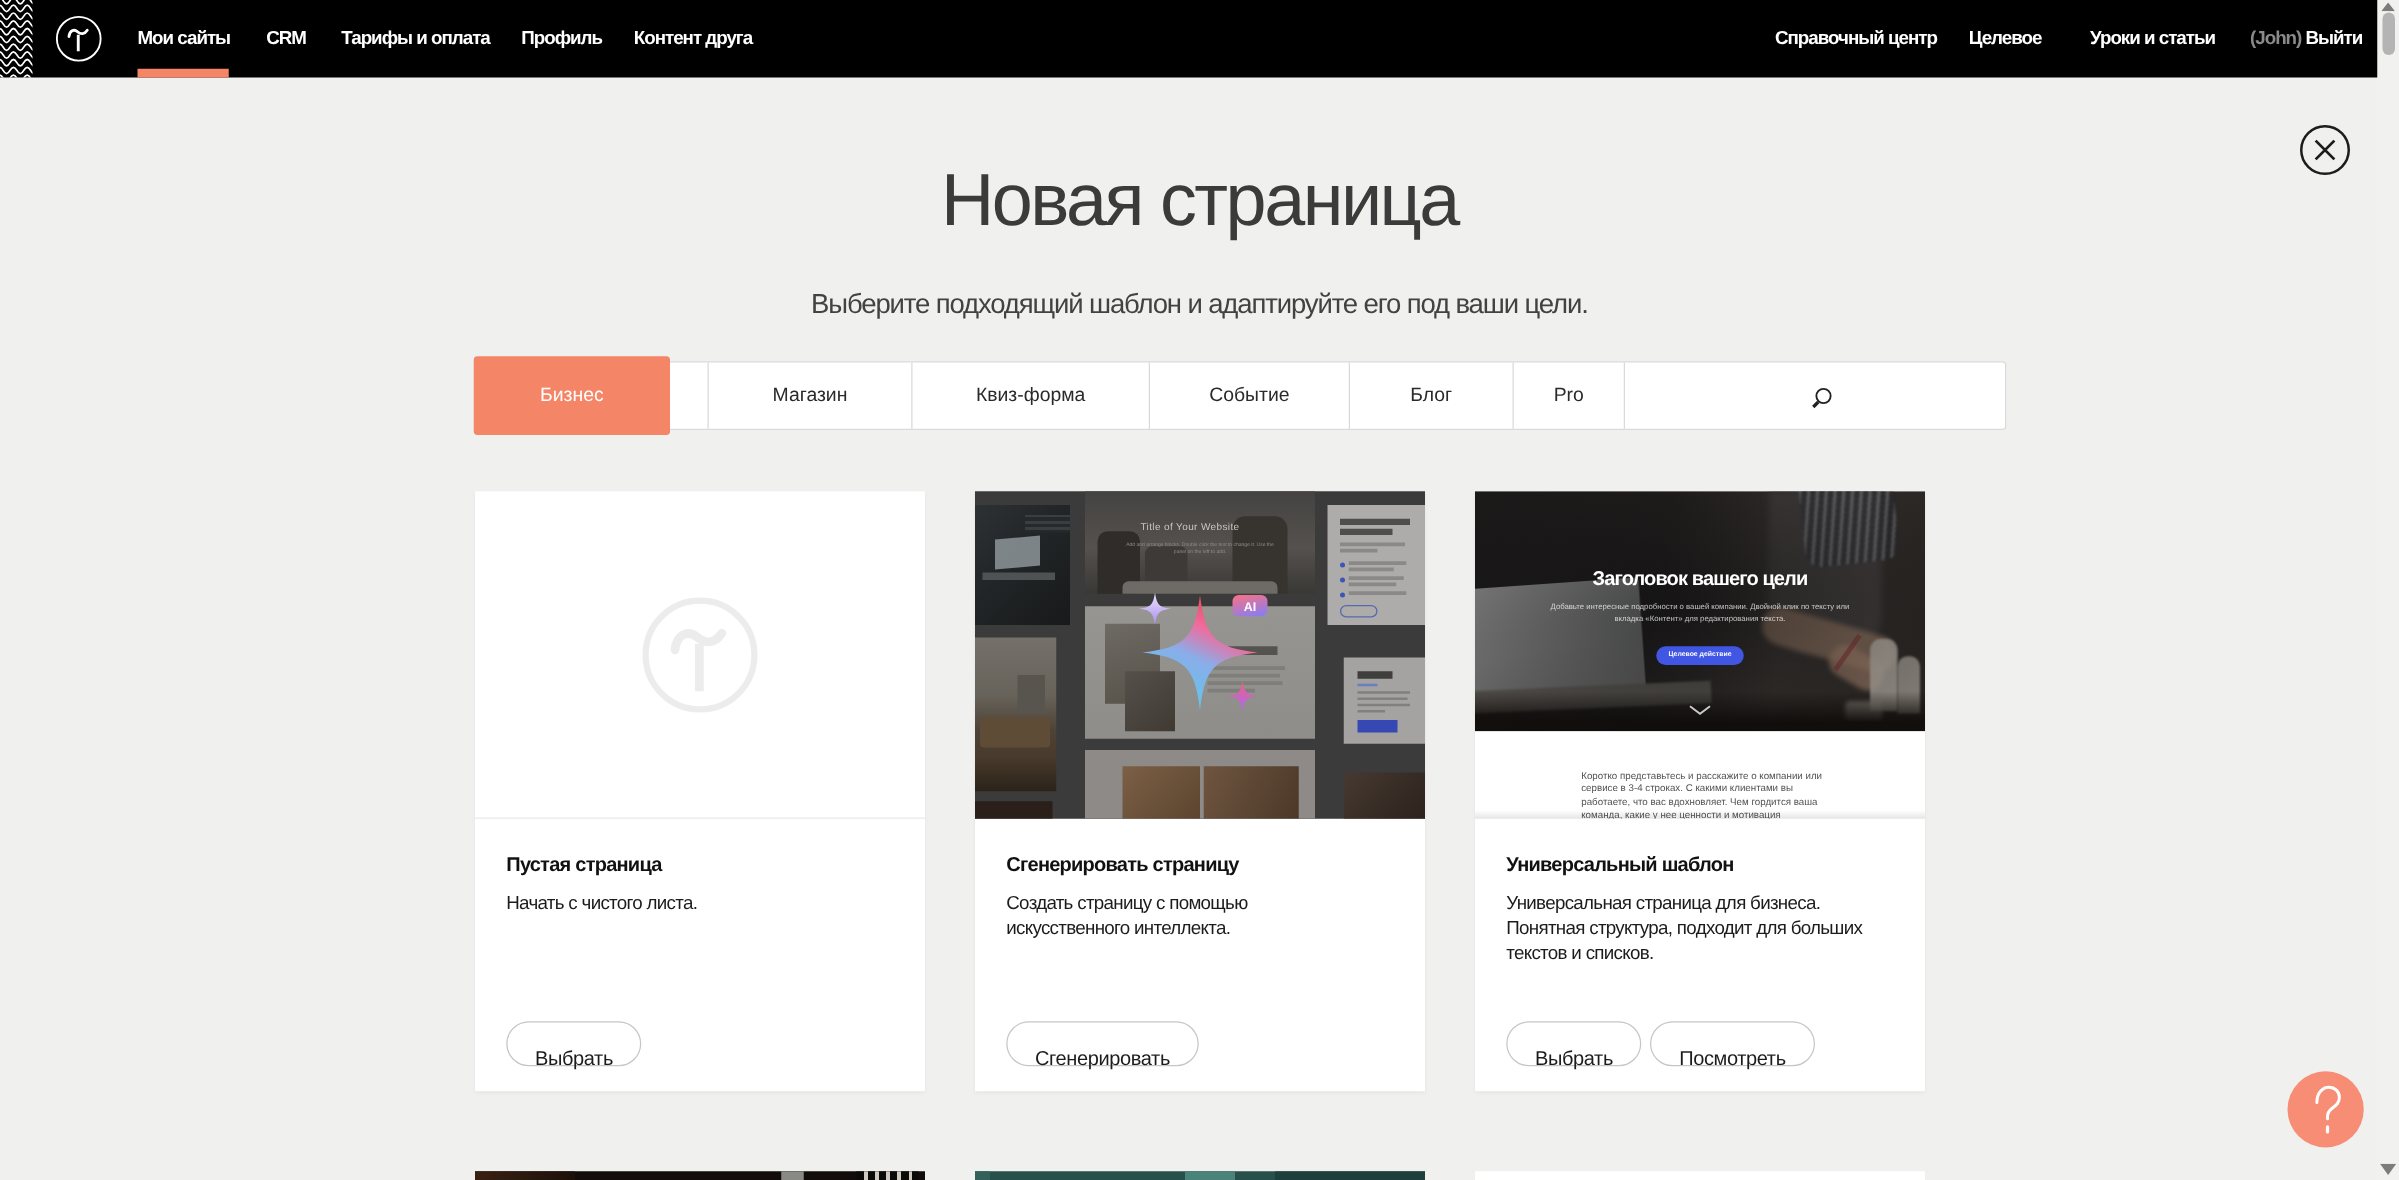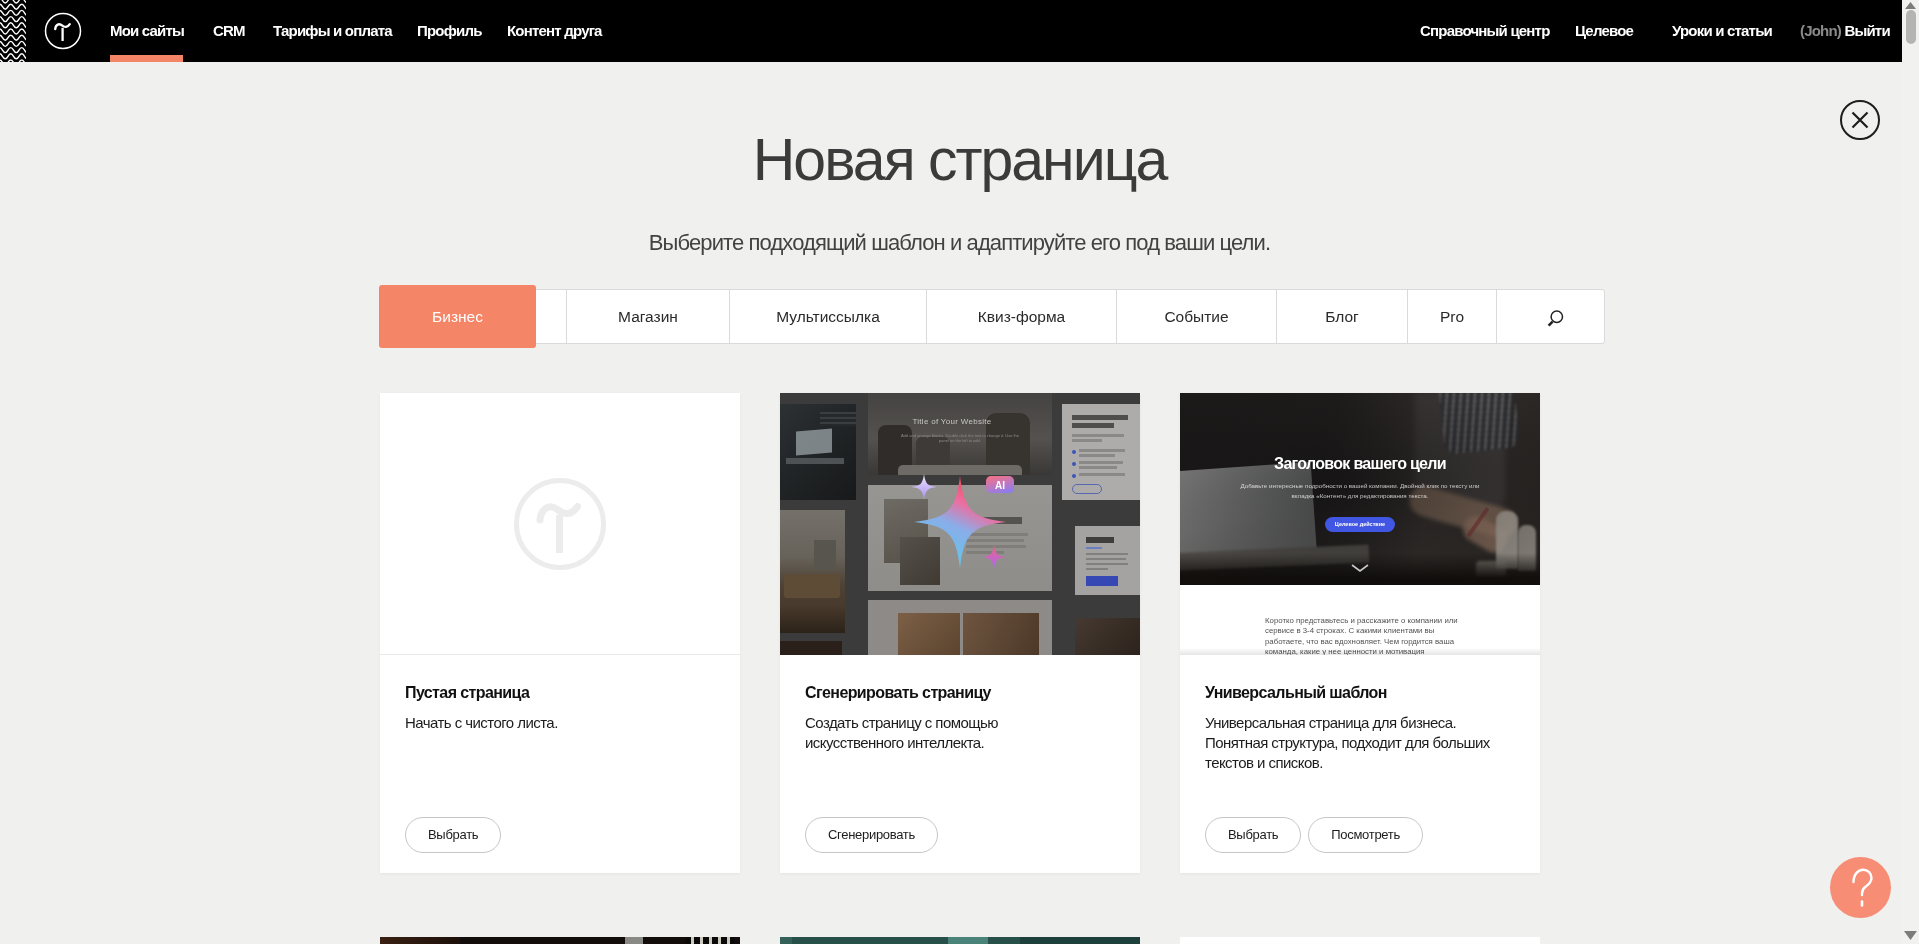--- a/index.html
+++ b/index.html
@@ -13,21 +13,21 @@
 #tabs { position:absolute; left:379px; top:289px; width:1196px; height:55px; background:#fff; border:1px solid #dadada; border-radius:3px; display:flex;margin-left:30px; }
 #tabs .tab { border-right:1px solid #dadada; height:100%; display:flex; align-items:center; justify-content:center; font-size:15.5px; color:#2a2a2a; }
 #tabs .tab:last-child { border-right:none; }
 #tabactive { position:absolute; left:379px; top:285px; width:157px; height:63px; background:#f48566; border-radius:3px; color:#fff; font-size:15.5px; display:flex; align-items:center; justify-content:center; z-index:3; }
 
 .card { position:absolute; top:393px; width:360px; height:480px; background:#fff; box-shadow:0 1px 3px rgba(0,0,0,0.05); }
 .card .img { position:absolute; left:0; top:0; width:360px; height:262px; overflow:hidden; }
 .card .title { position:absolute; left:25px; top:291px; font-size:16px; letter-spacing:-0.6px; font-weight:700; color:#111; }
 .card .desc { position:absolute; left:25px; top:319.5px; font-size:15px; letter-spacing:-0.55px; color:#1c1c1c; line-height:20.3px; }
 .btnrow { position:absolute; left:25px; top:424px; }
-.btn { display:inline-block; height:36px; line-height:34px; padding:0 22px; border:1px solid #c6c6c6; border-radius:18px; font-size:13px; letter-spacing:-0.3px; color:#1c1c1c; background:#fff; }
+.btn { display:inline-block; height:36px; line-height:34px; padding:13px 22px; border:1px solid #c6c6c6; border-radius:18px; font-size:16px; letter-spacing:-0.3px; color:#1c1c1c; background:#fff; }
 
 .strip { position:absolute; top:937px; width:360px; height:7px; overflow:hidden; }
 
 #help { position:absolute; left:1830px; top:857px; width:61px; height:61px; border-radius:50%; background:#f78d75; }
 
 #close { position:absolute; left:1840px; top:100px; width:40px; height:40px; }
 
 #sb { position:absolute; left:1902px; top:0; width:17px; height:944px; background:#f1f1f0; }
 #sbthumb { position:absolute; left:4px; top:10px; width:10px; height:34px; background:#b4b4b4; border-radius:5px; }
 
@@ -43,21 +43,20 @@
   <div style="position:absolute; left:0; top:230px; width:1919px; text-align:center; font-size:22px; letter-spacing:-0.9px; color:#424242;">Выберите подходящий шаблон и адаптируйте его под ваши цели.</div>
 
   <svg id="close" viewBox="0 0 40 40">
     <circle cx="20" cy="20" r="19" fill="none" stroke="#1d1d1d" stroke-width="2"></circle>
     <path d="M12.5 12.5 L27.5 27.5 M27.5 12.5 L12.5 27.5" stroke="#1d1d1d" stroke-width="2.2"></path>
   </svg>
 
   <div id="tabs">
     <div class="tab" style="width:157px;"></div>
     <div class="tab" style="width:163px;">Магазин</div>
-    <div class="tab" style="width:197px;">Мультиссылка</div>
     <div class="tab" style="width:190px;">Квиз-форма</div>
     <div class="tab" style="width:160px;">Событие</div>
     <div class="tab" style="width:131px;">Блог</div>
     <div class="tab" style="width:89px;">Pro</div>
     <div class="tab" style="flex:1;">
       <svg width="24" height="24" viewBox="0 0 24 24" style="margin:7px 0 0 9px;">
           <circle cx="13.8" cy="8.8" r="5.7" fill="none" stroke="#222" stroke-width="1.5"></circle>
           <path d="M9.6 13.6 L5.6 17.6" stroke="#222" stroke-width="2.6" stroke-linecap="butt"></path>
         </svg>
     </div>

